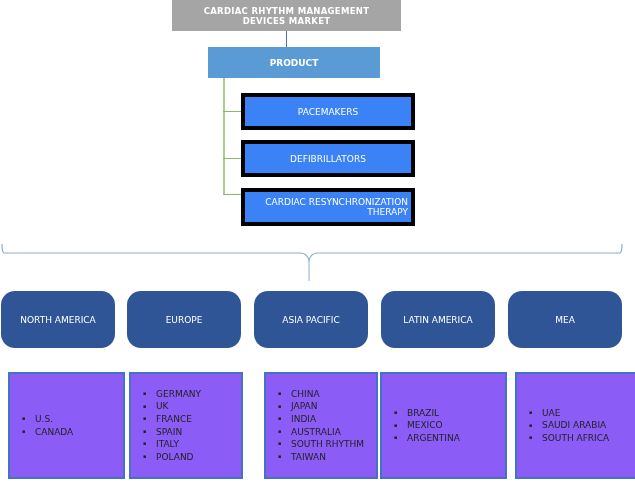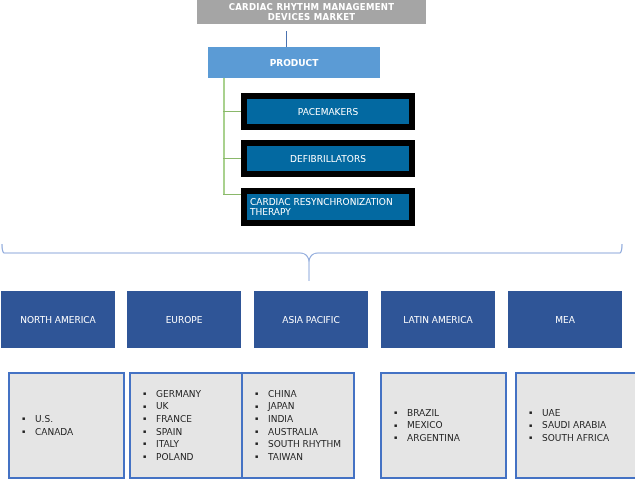--- a/index.html
+++ b/index.html
@@ -1,26 +1,26 @@
 <!DOCTYPE html>
 <html><head>
 <meta charset="utf-8">
 <style>
   html, body { margin:0; padding:0; background:#ffffff; }
   body { width:635px; height:492px; position:relative; overflow:hidden; font-family:"DejaVu Sans", sans-serif; }
   .abs { position:absolute; box-sizing:border-box; }
-  .title-box { left:172px; top:0; width:229px; height:24px; background:#a5a5a5; color:#ffffff; font-weight:bold; font-size:8.5px; text-align:center; line-height:10px; display:flex; align-items:center; justify-content:center; letter-spacing:0.3px; padding:0 16px;margin-left:25px; }
+  .title-box { left:172px; top:0; width:229px; height:31px; background:#a5a5a5; color:#ffffff; font-weight:bold; font-size:8.5px; text-align:center; line-height:10px; display:flex; align-items:center; justify-content:center; letter-spacing:0.3px; padding:0 16px; }
   .conn-title { left:286px; top:31px; width:1px; height:16px; background:#4a72b0; }
   .product-box { left:208px; top:47px; width:172px; height:31px; background:#5b9bd5; color:#ffffff; font-weight:bold; font-size:9px; display:flex; align-items:center; justify-content:center; }
   .tree-vert { left:223px; top:78px; width:2px; height:117px; background:#a9d18e; }
   .tree-h { left:223px; height:1px; width:18px; background:#8ab86a; }
-  .green-box { left:241px; width:174px; background:#0369a1; color:#ffffff; font-size:9px; display:flex; align-items:center; justify-content:center; text-align:left; line-height:10px; border:6px solid #000000; }
+  .green-box { left:241px; width:174px; background:#3b82f6; color:#ffffff; font-size:9px; display:flex; align-items:center; justify-content:center; text-align:right; line-height:10px; border:4px solid #000000; }
   .brace { left:0; top:240px; width:635px; height:45px; }
-  .region-box { top:291px; width:114px; height:57px; background:#2f5597; color:#ffffff; font-size:9px; border-radius:0; display:flex; align-items:center; justify-content:center; }
-  .list-box { top:372px; height:107px; border:2px solid #4472c4; background:#e5e5e5; display:flex; align-items:center; padding-left:12px; }
+  .region-box { top:291px; width:114px; height:57px; background:#2f5597; color:#ffffff; font-size:9px; border-radius:14px; display:flex; align-items:center; justify-content:center; }
+  .list-box { top:372px; height:107px; border:2px solid #4472c4; background:#8b5cf6; display:flex; align-items:center; padding-left:12px; }
   .list-box ul { list-style:none; margin:0; padding:0; font-size:9px; color:#222222; line-height:12.3px; }
   .list-box li::before { content:"▪"; font-size:5px; vertical-align:middle; display:inline-block; width:13px; position:relative; top:-1px; }
 </style>
 </head>
 <body>
 
 <div class="abs title-box">CARDIAC RHYTHM MANAGEMENT DEVICES MARKET</div>
 <div class="abs conn-title"></div>
 
 <div class="abs product-box">PRODUCT</div>
@@ -56,21 +56,21 @@
   <ul>
     <li>GERMANY</li>
     <li>UK</li>
     <li>FRANCE</li>
     <li>SPAIN</li>
     <li>ITALY</li>
     <li>POLAND</li>
   </ul>
 </div>
 
-<div class="abs list-box" style="left:241px;width:114px">
+<div class="abs list-box" style="left:264px;width:114px">
   <ul>
     <li>CHINA</li>
     <li>JAPAN</li>
     <li>INDIA</li>
     <li>AUSTRALIA</li>
     <li>SOUTH RHYTHM</li>
     <li>TAIWAN</li>
   </ul>
 </div>
 

